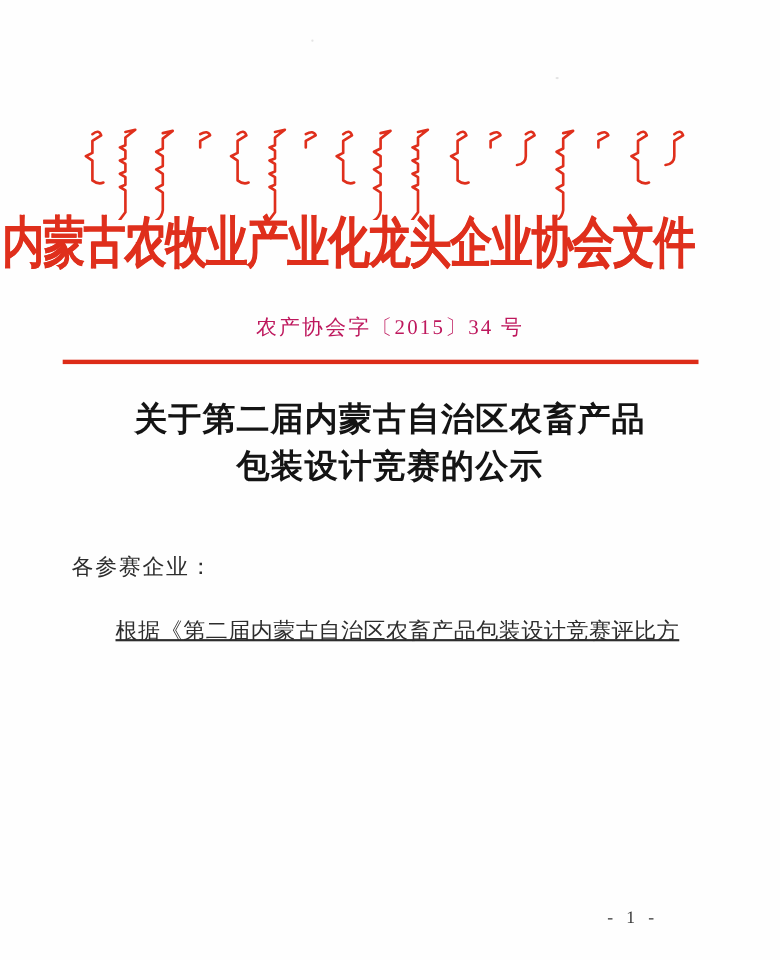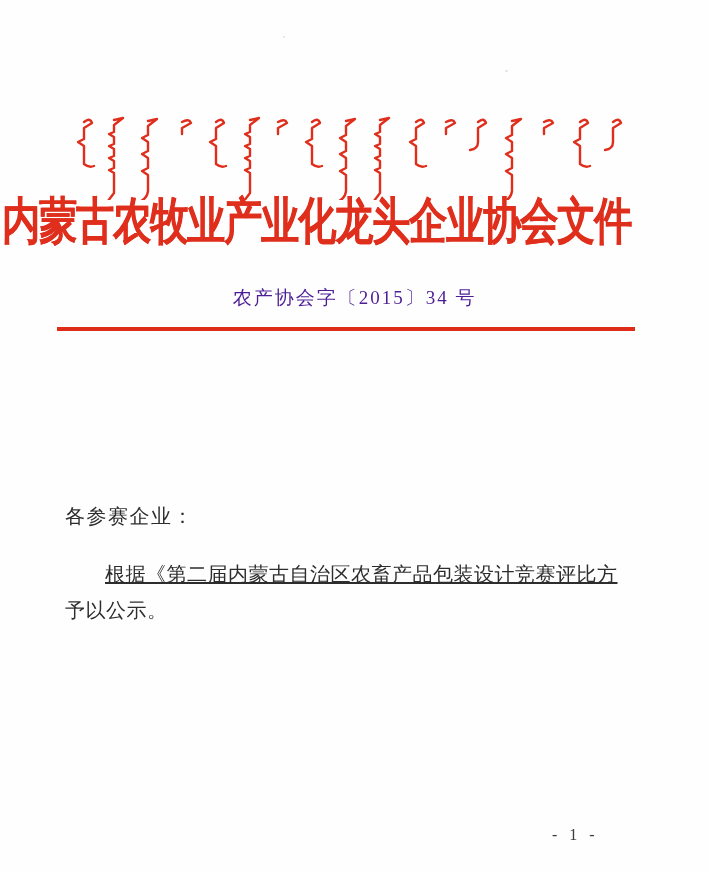--- a/index.html
+++ b/index.html
@@ -41,21 +41,21 @@
     transform-origin: top center;
     text-shadow: 0.6px 0 0 #df2f1c;
   }
   .doc-number {
     position: absolute;
     left: 0; top: 285px;
     width: 100%;
     text-align: center;
     font-size: 19px;
     letter-spacing: 2px;
-    color: #4c1d95;
+    color: #be185d;
   }
   .red-line {
     position: absolute;
     left: 57px; top: 327px;
     width: 578px; height: 4px;
     background: #dd2c18;
   }
   .doc-title {
     position: absolute;
     left: 0; top: 360px;
@@ -142,22 +142,25 @@
   </svg>
 
   <div class="org-title">
     <span>内蒙古农牧业产业化龙头企业协会文件</span>
   </div>
 
   <div class="doc-number">农产协会字〔2015〕34 号</div>
 
   <div class="red-line"></div>
 
+  <div class="doc-title">
+    <div>关于第二届内蒙古自治区农畜产品</div>
+    <div>包装设计竞赛的公示</div>
+  </div>
 
   <div class="body-block">
     <div class="salutation">各参赛企业：</div>
     <div class="pline indent">根据《第二届内蒙古自治区农畜产品包装设计竞赛评比方</div>
-    <div class="pline">予以公示。</div>
   </div>
 
   <div class="page-number">- 1 -</div>
 
 </div>
 
 </body></html>

